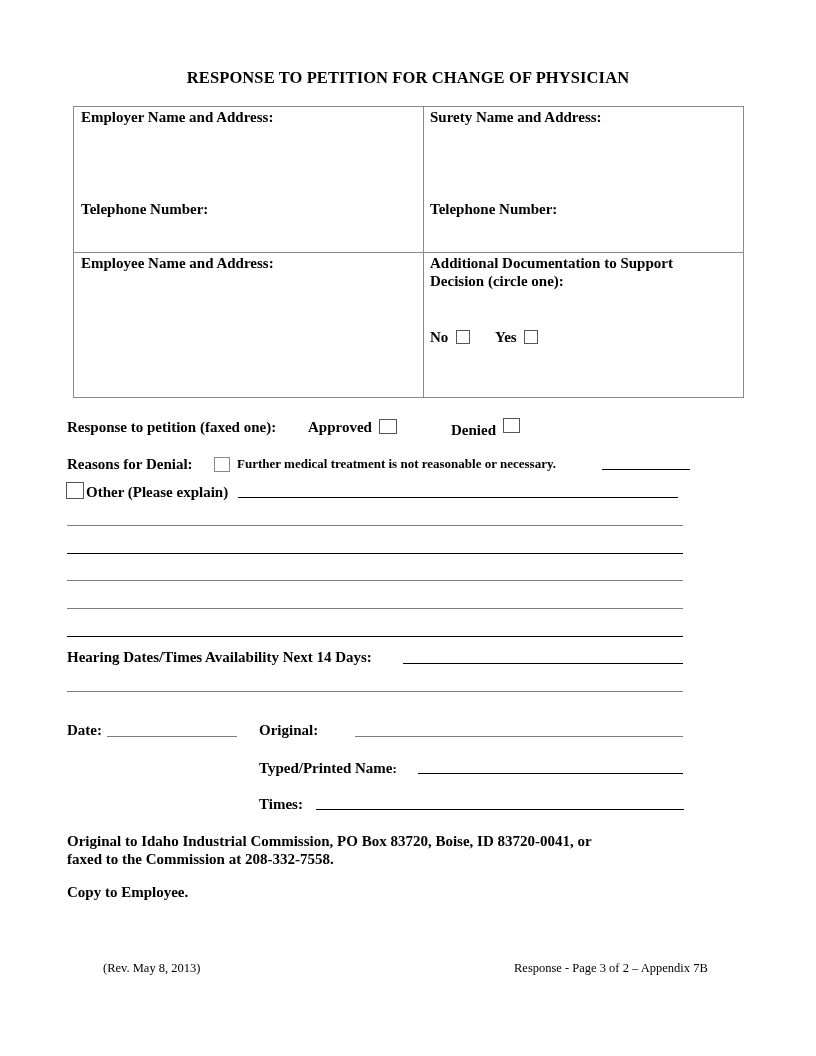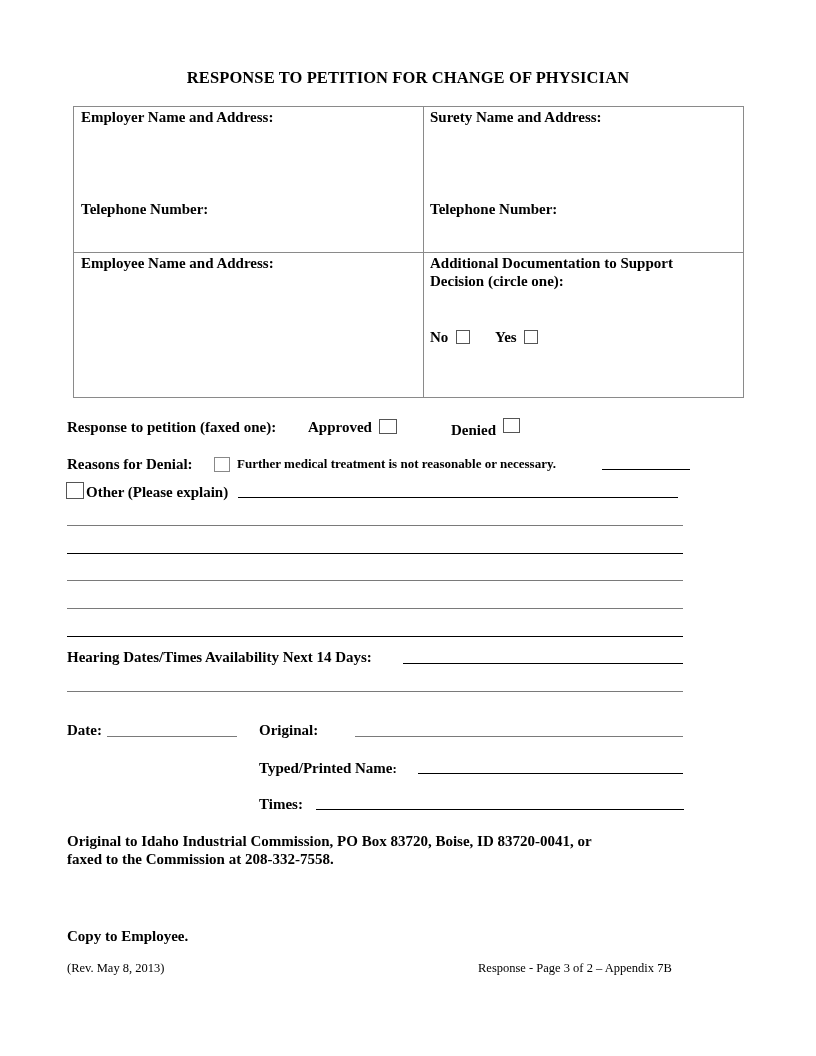--- a/index.html
+++ b/index.html
@@ -8,21 +8,21 @@
   .abs { position:absolute; }
   .title { left:0; width:816px; top:68px; text-align:center; font-size:16.5px; font-weight:bold; letter-spacing:0.1px; }
   .tbl { left:73px; top:106px; width:671px; height:292px; border:1px solid #8a8a8a; box-sizing:border-box; }
   .vline { left:423px; top:106px; width:1px; height:292px; background:#8a8a8a; }
   .hline { left:73px; top:252px; width:671px; height:1px; background:#8a8a8a; }
   .lbl { font-size:15px; font-weight:bold; line-height:18px; }
   .box { display:inline-block; width:14px; height:14px; border:1px solid #555; box-sizing:border-box; background:#fff; vertical-align:-2px; }
   .uline { height:1px; background:#000; }
   .uline.g { background:#7a7a7a; }
   .norm { font-size:13px; font-weight:bold; }
-  .foot { font-size:12.5px; }
+  .foot { font-size:12.5px;margin-left:36px; }
 </style>
 </head>
 <body>
 
 <div class="abs title">RESPONSE TO PETITION FOR CHANGE OF PHYSICIAN</div>
 
 <div class="abs tbl"></div>
 <div class="abs vline"></div>
 <div class="abs hline"></div>
 
@@ -86,16 +86,16 @@
 <div class="abs uline g" style="left:355px;top:736px;width:328px;"></div>
 
 <div class="abs lbl" style="left:259px;top:759px;"><span>Typed/Printed Name</span><span class="norm">:</span></div>
 <div class="abs uline" style="left:418px;top:773px;width:265px;"></div>
 
 <div class="abs lbl" style="left:259px;top:795px;">Times:</div>
 <div class="abs uline" style="left:316px;top:809px;width:368px;"></div>
 
 <div class="abs lbl" style="left:67px;top:832px;">Original to Idaho Industrial Commission, PO Box 83720,  Boise, ID  83720-0041, or</div>
 <div class="abs lbl" style="left:67px;top:850px;">faxed to the Commission at 208-332-7558.</div>
-<div class="abs lbl" style="left:67px;top:927px;text-align:right;">Copy to Employee.</div>
+<div class="abs lbl" style="left:67px;top:883px;text-align:right;">Copy to Employee.</div>
 
 <div class="abs foot" style="left:67px;top:961px;">(Rev. May 8, 2013)</div>
 <div class="abs foot" style="left:478px;top:961px;">Response - Page 3 of 2 – Appendix 7B</div>
 
 </body></html>

